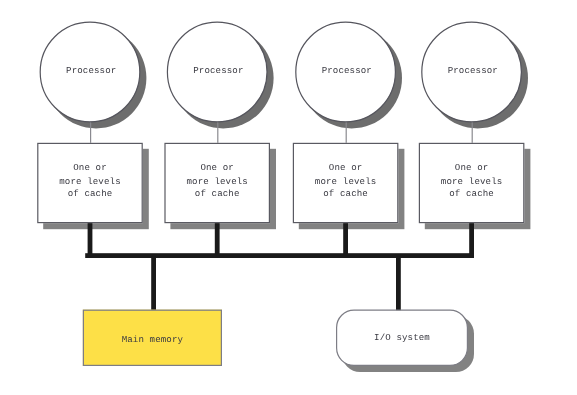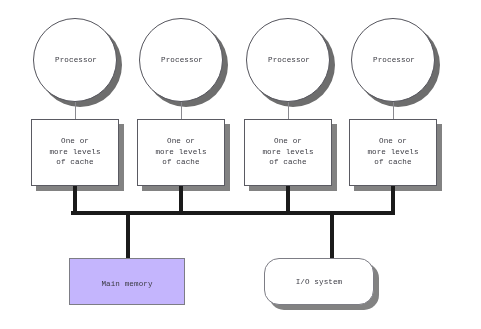--- a/index.html
+++ b/index.html
@@ -108,21 +108,21 @@
   .bus-horizontal {
     height: 4px;
   }
   .bus-vertical {
     width: 4px;
   }
 
   
   #main-memory-box {
     position: absolute;
-    background: #c4b5fd;
+    background: #fde047;
     border: 1px solid #7d7d85;
     box-sizing: border-box;
   }
   #main-memory-box .node-text {
     top: 20px;
   }
 
   
   .io-group {
     position: absolute;
@@ -220,19 +220,19 @@
 
   <div class="bus-line bus-horizontal" style="left:71px; top:211px; width:324px;"></div>
 
   <div class="bus-line bus-vertical" style="left:126px; top:214px; height:45px;"></div>
   <div class="bus-line bus-vertical" style="left:330px; top:214px; height:45px;"></div>
 
   <div id="main-memory-box" style="left:69px; top:258px; width:116px; height:47px;">
     <div class="node-text">Main memory</div>
   </div>
 
-  <div class="io-group" style="left:264px; top:258px; width:115px; height:52px;">
+  <div class="io-group" style="left:280px; top:258px; width:115px; height:52px;">
     <div class="io-shadow"></div>
     <div class="io-box"></div>
     <div class="node-text">I/O system</div>
   </div>
 
 </div>
 
 </body></html>

